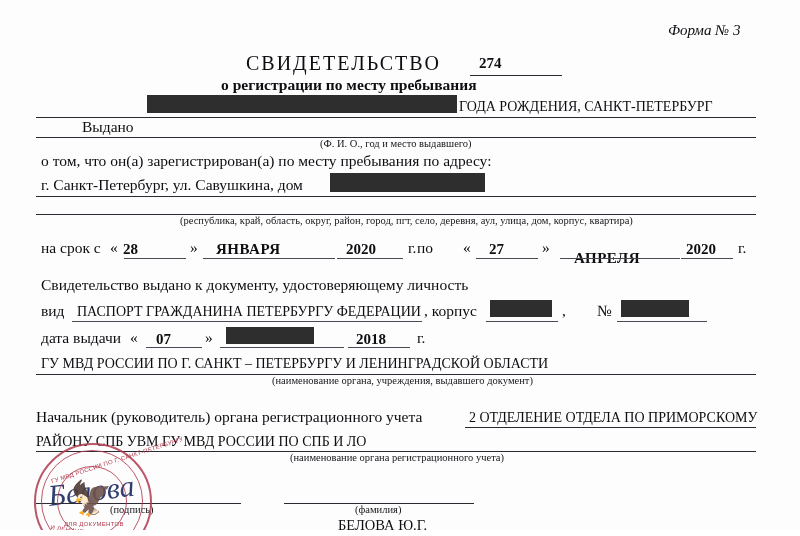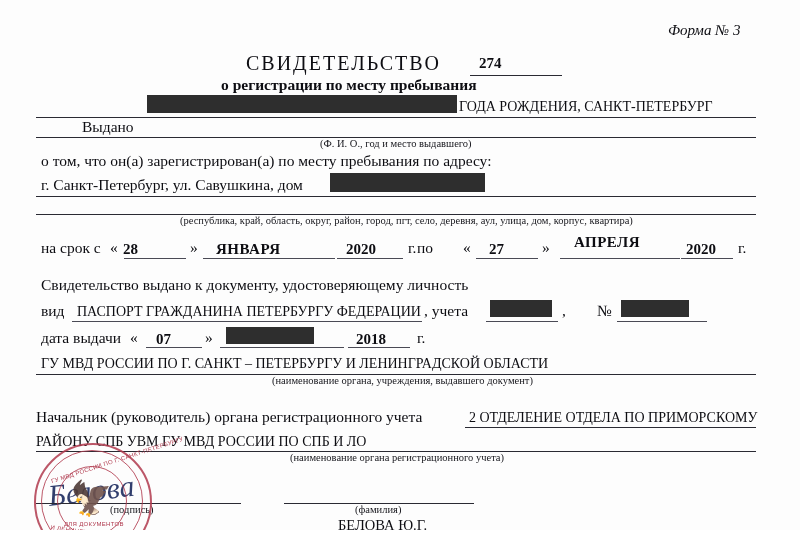--- a/index.html
+++ b/index.html
@@ -149,32 +149,32 @@
   <div class="txt month" style="left:216px; top:241px;">ЯНВАРЯ</div>
   <div class="rule thin" style="left:203px; top:258px; width:132px;"></div>
   <div class="txt handnum" style="left:346px; top:241px;">2020</div>
   <div class="rule thin" style="left:337px; top:258px; width:66px;"></div>
   <div class="txt body" style="left:408px; top:239px;">г.</div>
   <div class="txt body" style="left:417px; top:239px;">по</div>
   <div class="txt body" style="left:463px; top:239px;">«</div>
   <div class="txt handnum" style="left:489px; top:241px;">27</div>
   <div class="rule thin" style="left:476px; top:258px; width:62px;"></div>
   <div class="txt body" style="left:542px; top:239px;">»</div>
-  <div class="txt month" style="left:574px; top:234px;text-align:center;">АПРЕЛЯ</div>
+  <div class="txt month" style="left:574px; top:250px;text-align:center;">АПРЕЛЯ</div>
   <div class="rule thin" style="left:560px; top:258px; width:120px;"></div>
   <div class="txt handnum" style="left:686px; top:241px;">2020</div>
   <div class="rule thin" style="left:681px; top:258px; width:52px;"></div>
   <div class="txt body" style="left:738px; top:239px;">г.</div>
 
   <div class="txt body" style="left:41px; top:276px;">Свидетельство выдано к документу, удостоверяющему личность</div>
 
   <div class="txt body" style="left:41px; top:302px;">вид</div>
   <div class="txt caps" style="left:77px; top:304px;">ПАСПОРТ ГРАЖДАНИНА ПЕТЕРБУРГУ ФЕДЕРАЦИИ</div>
   <div class="rule thin" style="left:72px; top:321px; width:350px;"></div>
-  <div class="txt body" style="left:424px; top:302px;">, учета</div>
+  <div class="txt body" style="left:424px; top:302px;">, корпус</div>
   <div class="redact" style="left:490px; top:300px; width:62px; height:17px;"></div>
   <div class="rule thin" style="left:486px; top:321px; width:72px;"></div>
   <div class="txt body" style="left:562px; top:302px;">,</div>
   <div class="txt body" style="left:597px; top:302px;">№</div>
   <div class="redact" style="left:621px; top:300px; width:68px; height:17px;"></div>
   <div class="rule thin" style="left:617px; top:321px; width:90px;"></div>
 
   <div class="txt body" style="left:41px; top:329px;">дата выдачи</div>
   <div class="txt body" style="left:130px; top:329px;">«</div>
   <div class="txt handnum" style="left:156px; top:331px;">07</div>

